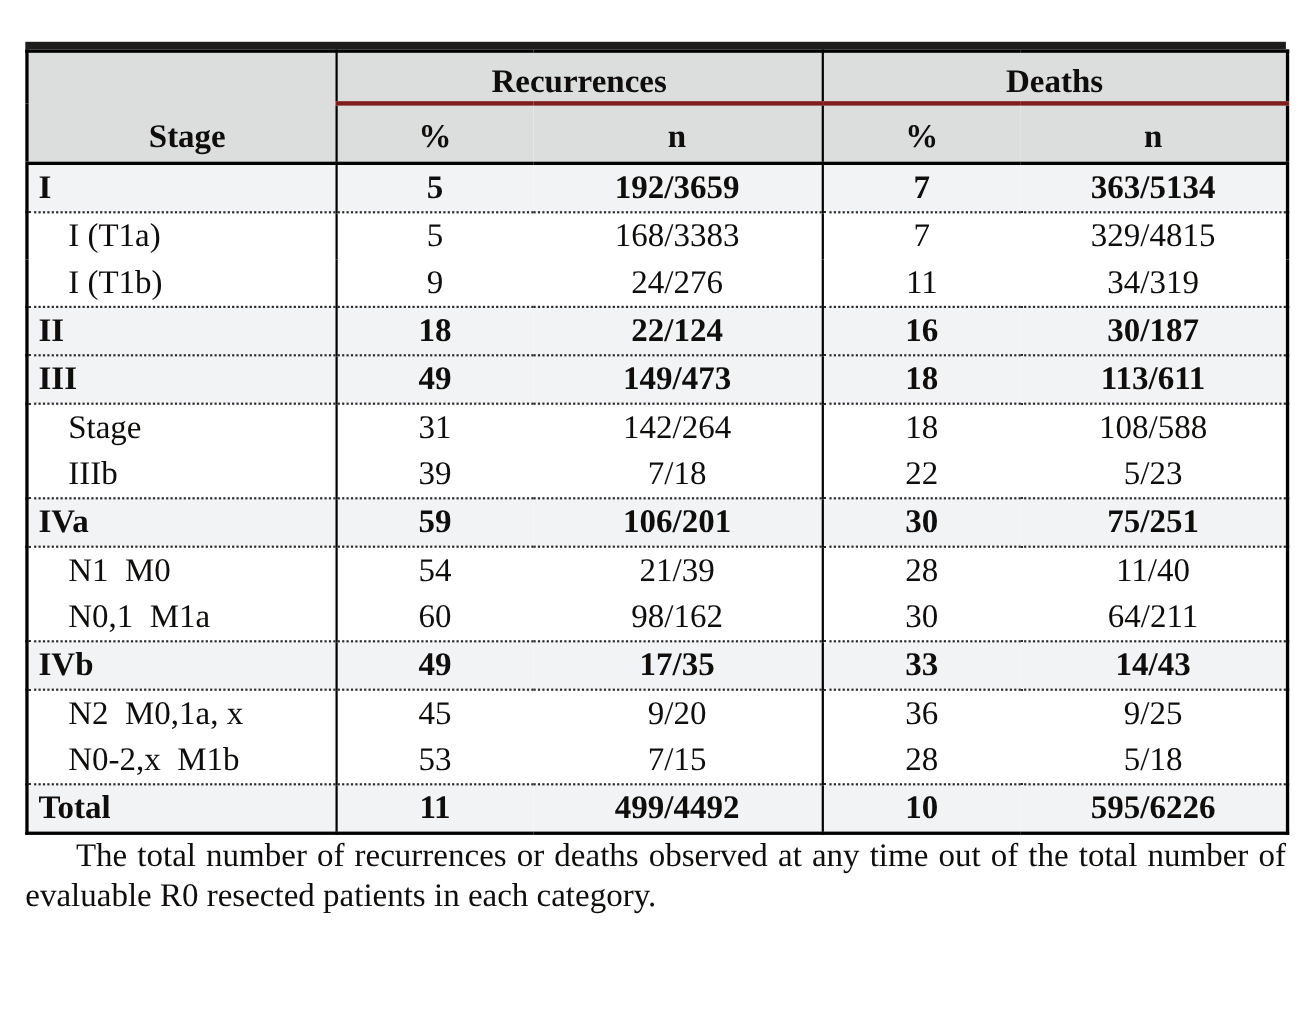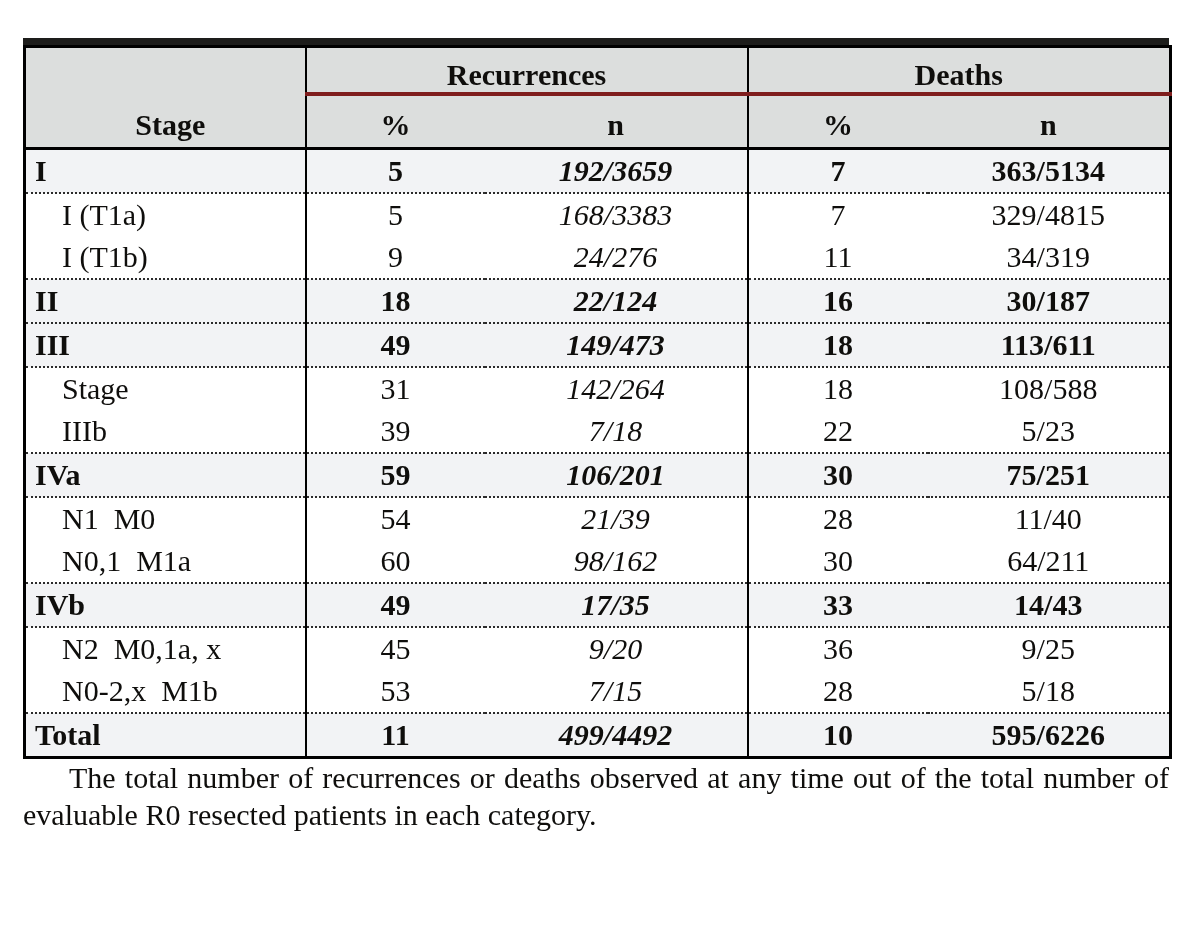--- a/index.html
+++ b/index.html
@@ -75,21 +75,21 @@
     height: 42px;
     text-align: center;
     vertical-align: middle;
     padding: 0;
   }
   tbody td.stage {
     text-align: left;
     white-space: pre;
     border-right: 2.5px solid #000;
   }
-  tbody td.rec-n { border-right: 2.5px solid #000; font-style: italic; }
+  tbody td.rec-n { border-right: 2.5px solid #000; }
   tr.group td {
     font-weight: bold;
     background: var(--group-row-bg, #f2f3f5);
   }
   tr.group td.stage { padding-left: 9px; }
   tr.sub td.stage   { padding-left: 36px; }
   tr.dotted td { border-bottom: 2px dotted #2b2b2b; }
 
   .footnote {
     width: 1146px;

